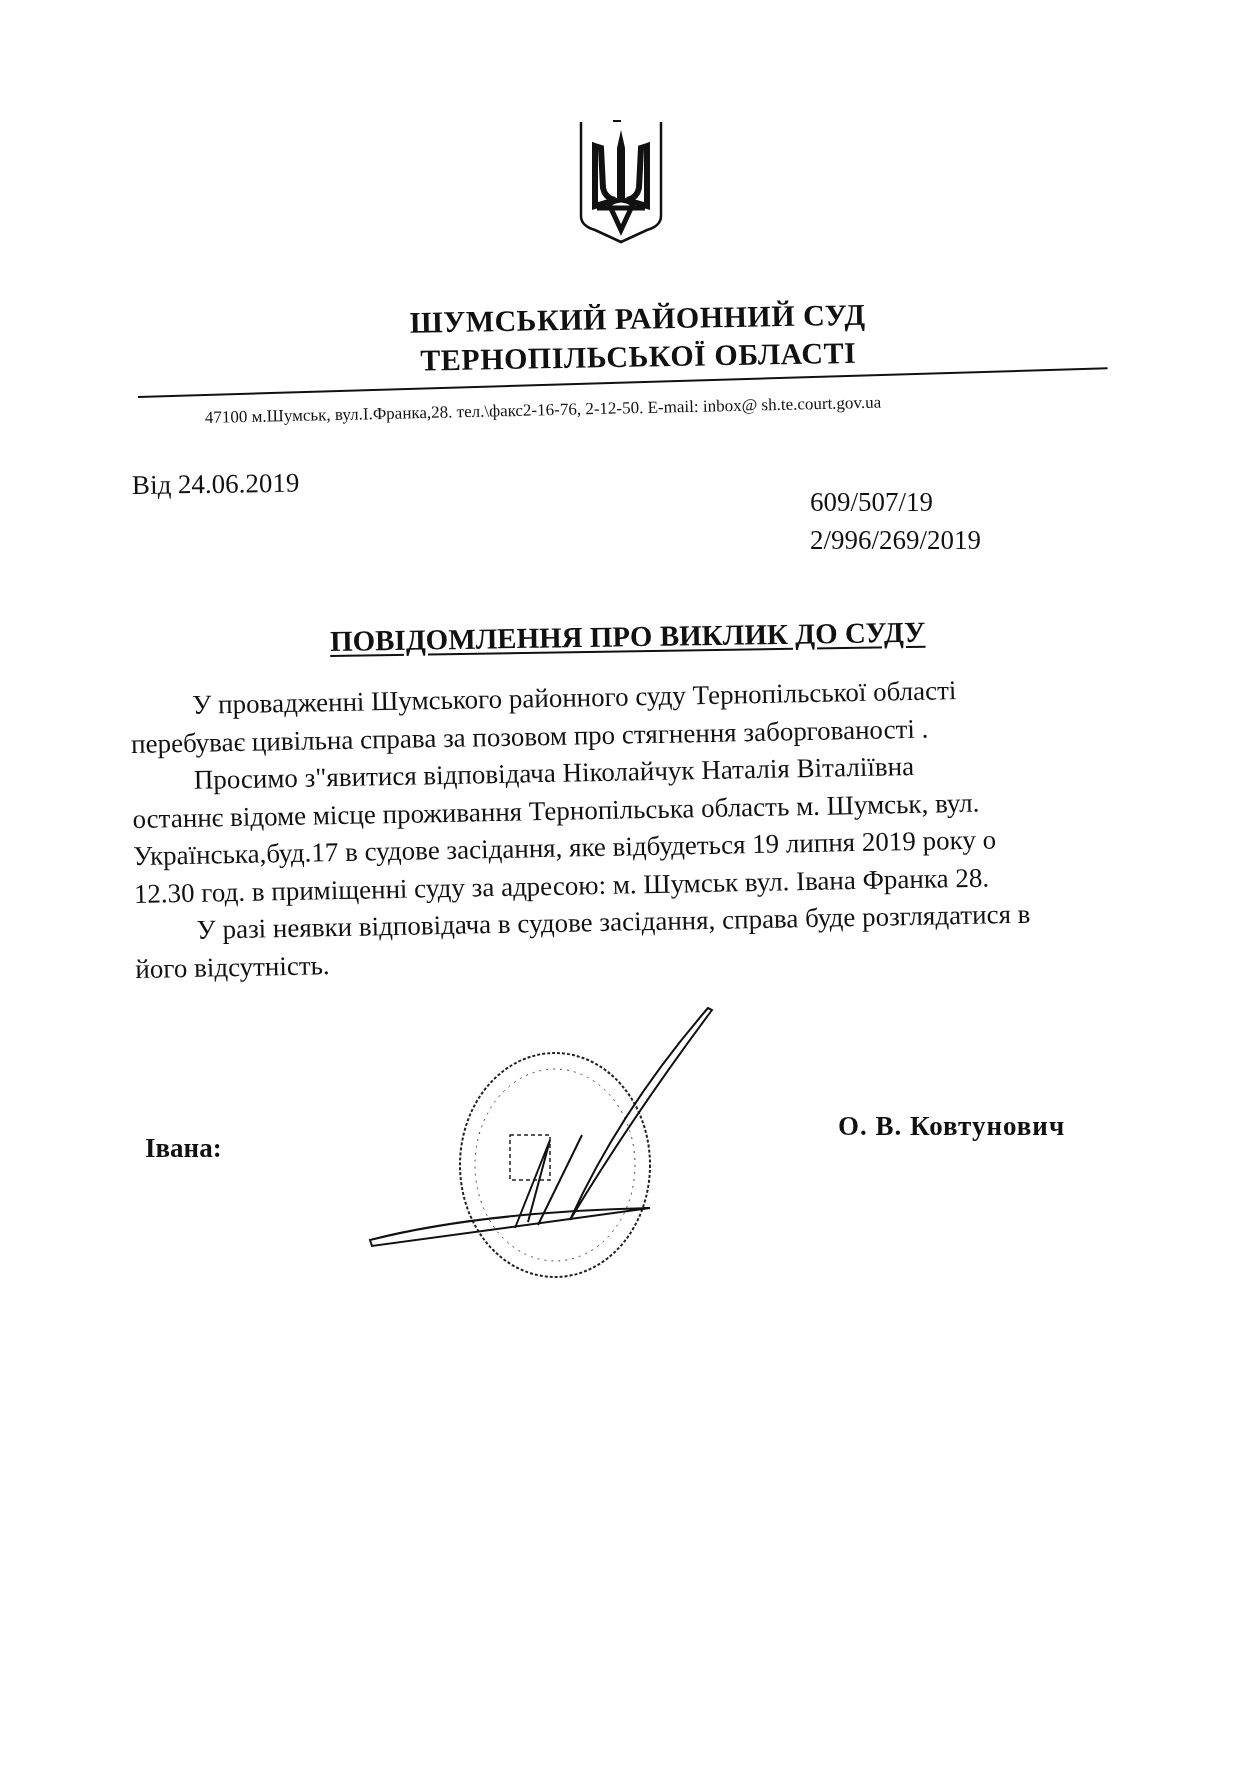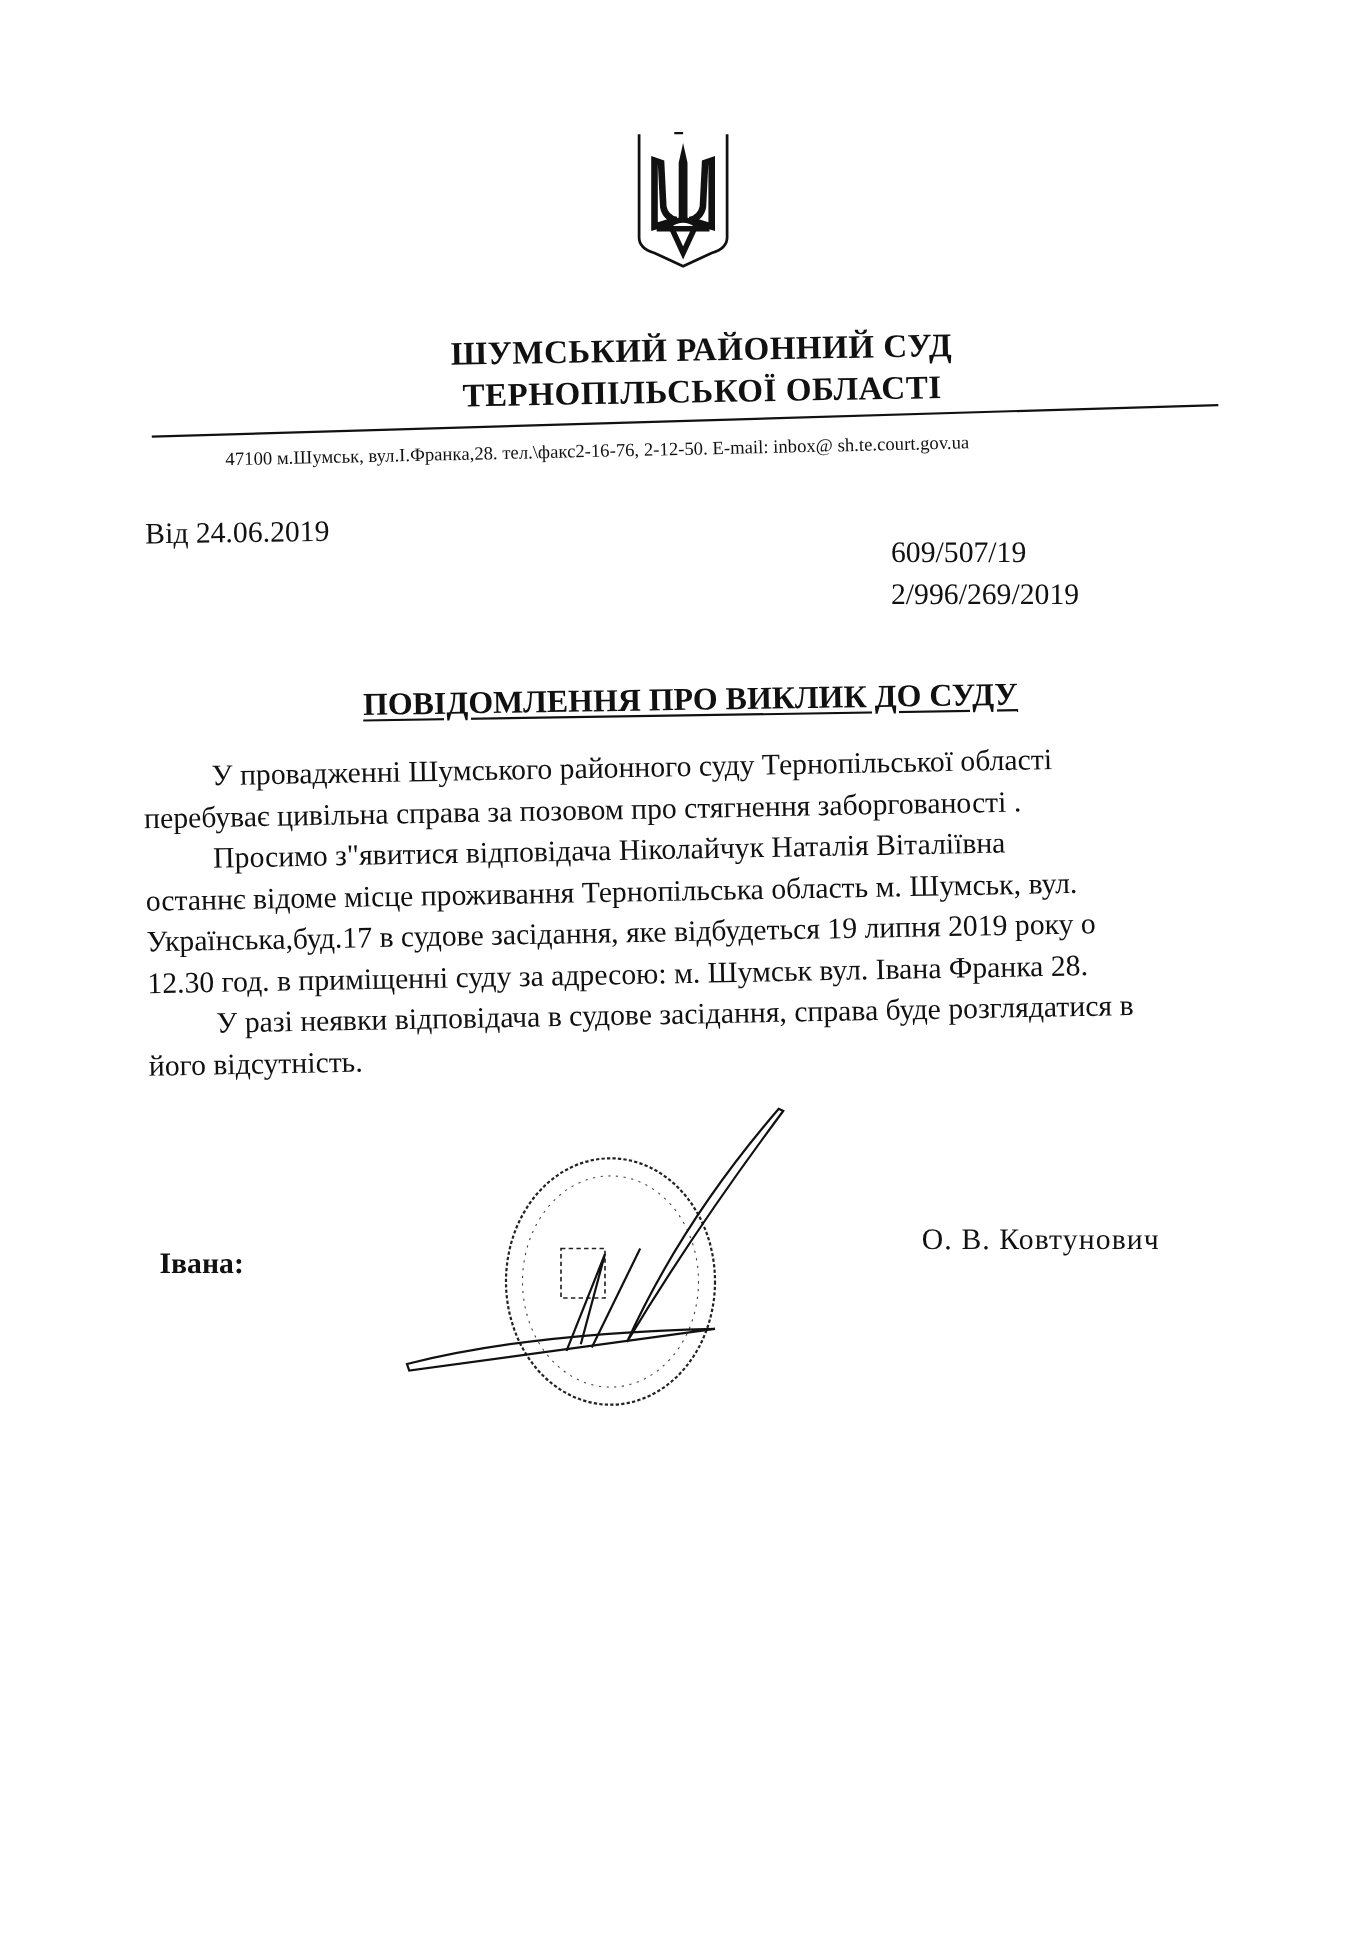--- a/index.html
+++ b/index.html
@@ -18,21 +18,21 @@
     .date { left: 132px; top: 470px; font-size: 27px; transform: rotate(-0.8deg); transform-origin: left center; }
     .case-nums { left: 810px; top: 483px; font-size: 27px; line-height: 38px; }
     .notice-heading { left: 330px; top: 625px; font-size: 29px; font-weight: bold;
                       text-decoration: underline; text-underline-offset: 4px;
                       transform: rotate(-0.9deg); transform-origin: left center; white-space: nowrap; }
     .body-text { left: 130px; top: 688px; width: 980px; font-size: 27px; line-height: 37.5px;
                  transform: rotate(-1.1deg); transform-origin: left top; }
     .body-text p { margin: 0; white-space: nowrap; }
     .body-text .indent { padding-left: 62px; }
     .judge-label { left: 145px; top: 1133px; font-size: 27px; font-weight: bold; }
-    .judge-name { left: 838px; top: 1111px; font-size: 27px; font-weight: normal; letter-spacing: 1px; }
+    .judge-name { left: 838px; top: 1111px; font-size: 27px; font-weight: bold; letter-spacing: 1px; }
     .stamp { left: 360px; top: 1000px; width: 380px; height: 290px; }
   </style>
 </head>
 <body>
 
 <div class="abs emblem">
   <svg width="92" height="128" viewBox="0 0 92 128">
     <path d="M6 4 L6 98 Q6 108 20 112 L46 124 L72 112 Q86 108 86 98 L86 4" fill="none" stroke="#111" stroke-width="2.5"></path>
     <line x1="38" y1="3" x2="46" y2="3" stroke="#111" stroke-width="2"></line>
     <path d="M46 12 L50 30 L50 82 L42 82 L42 30 Z" fill="#111"></path>

